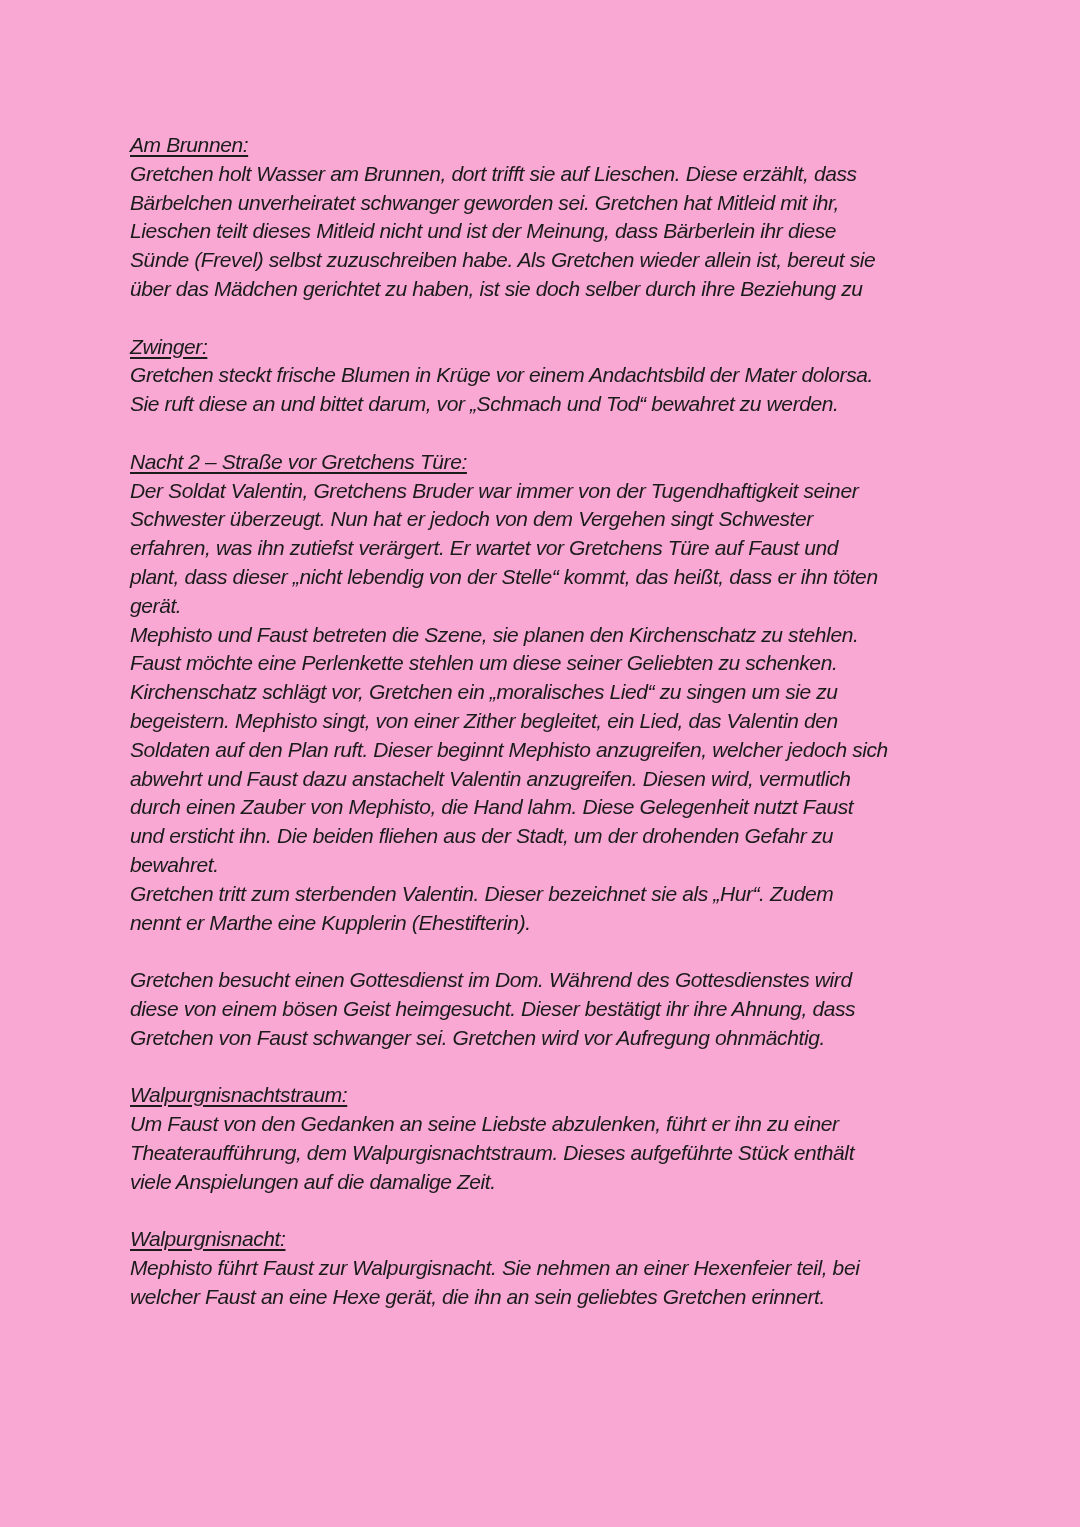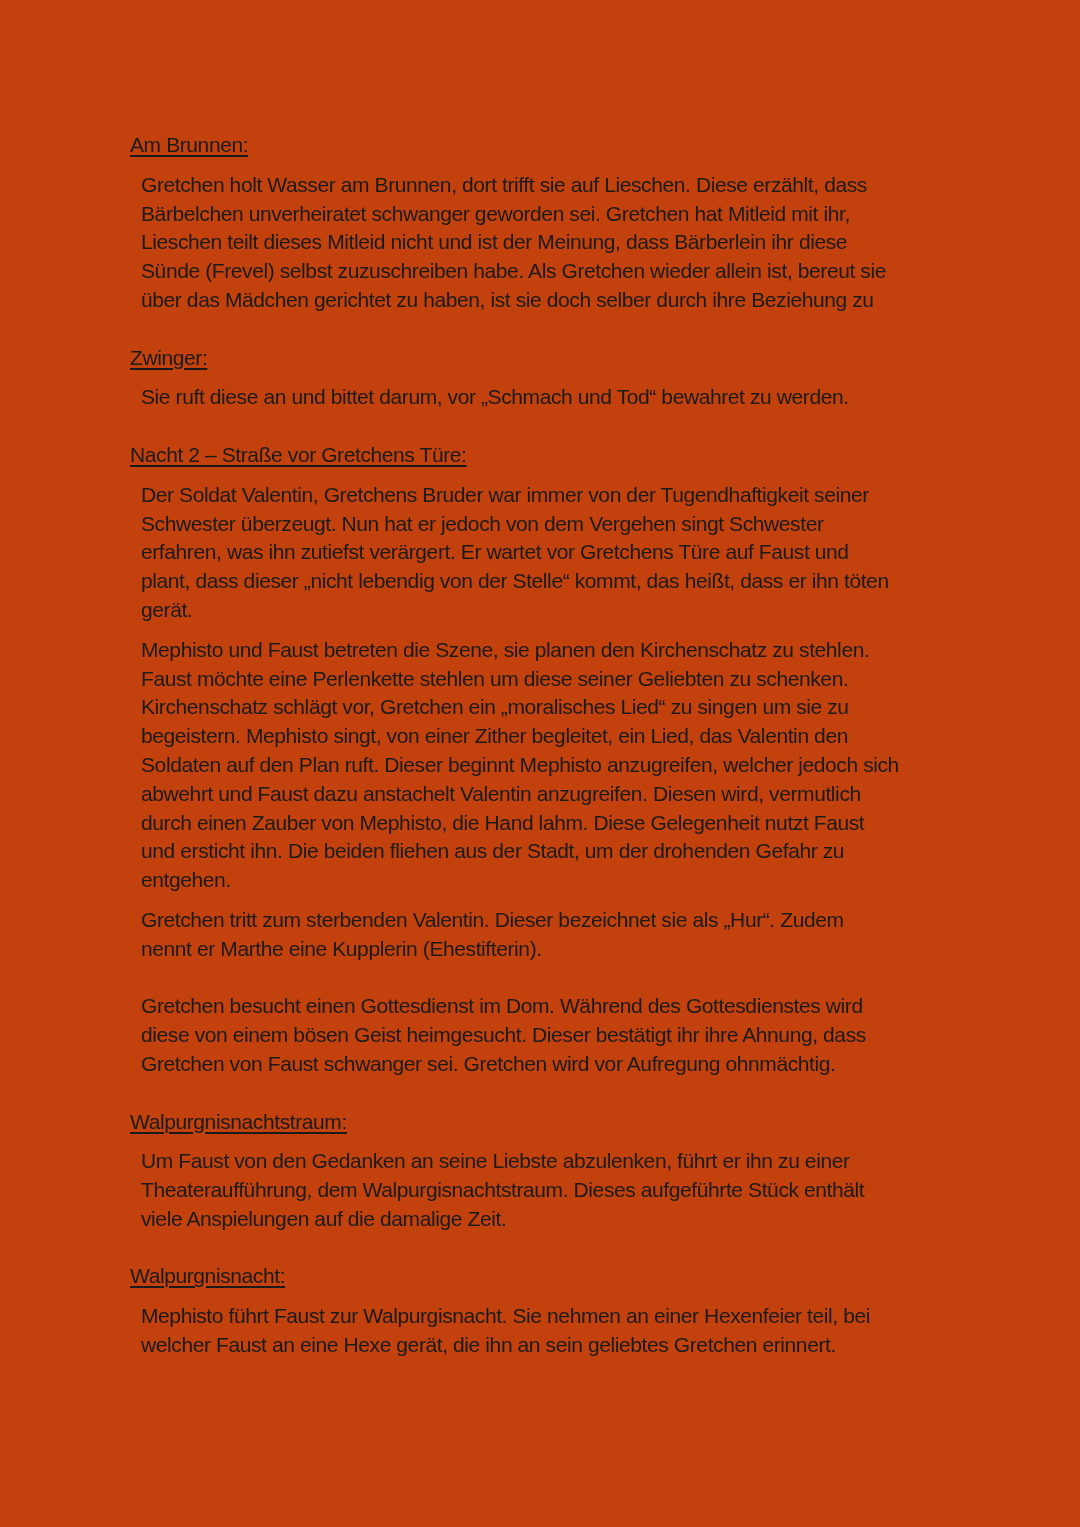--- a/index.html
+++ b/index.html
@@ -30,44 +30,45 @@
   }
   .doc-section:last-child {
     margin-bottom: 0;
   }
   .heading {
     text-decoration: underline;
     text-underline-offset: 3px;
     text-decoration-thickness: 1.5px;
   }
   .paragraph {
-    margin: 11px;
+    margin: 0;
   }
   .line {
     white-space: pre;
   }
 </style>
 </head>
 <body>
 
-<div class="page" style="background: #c2410c;">
+<div class="page" style="background: #f9a8d4; font-style: italic;">
   <div class="content" style="color: rgb(27, 27, 27);">
       <section class="doc-section">
         <div class="heading">Am Brunnen:</div>
         <div class="paragraph">
           <div class="line">Gretchen holt Wasser am Brunnen, dort trifft sie auf Lieschen. Diese erzählt, dass</div>
           <div class="line">Bärbelchen unverheiratet schwanger geworden sei. Gretchen hat Mitleid mit ihr,</div>
           <div class="line">Lieschen teilt dieses Mitleid nicht und ist der Meinung, dass Bärberlein ihr diese</div>
           <div class="line">Sünde (Frevel) selbst zuzuschreiben habe. Als Gretchen wieder allein ist, bereut sie</div>
           <div class="line">über das Mädchen gerichtet zu haben, ist sie doch selber durch ihre Beziehung zu</div>
         </div>
       </section>
       <section class="doc-section">
         <div class="heading">Zwinger:</div>
         <div class="paragraph">
+          <div class="line">Gretchen steckt frische Blumen in Krüge vor einem Andachtsbild der Mater dolorsa.</div>
           <div class="line">Sie ruft diese an und bittet darum, vor „Schmach und Tod“ bewahret zu werden.</div>
         </div>
       </section>
       <section class="doc-section">
         <div class="heading">Nacht 2 – Straße vor Gretchens Türe:</div>
         <div class="paragraph">
           <div class="line">Der Soldat Valentin, Gretchens Bruder war immer von der Tugendhaftigkeit seiner</div>
           <div class="line">Schwester überzeugt. Nun hat er jedoch von dem Vergehen singt Schwester</div>
           <div class="line">erfahren, was ihn zutiefst verärgert. Er wartet vor Gretchens Türe auf Faust und</div>
           <div class="line">plant, dass dieser „nicht lebendig von der Stelle“ kommt, das heißt, dass er ihn töten</div>
@@ -75,21 +76,21 @@
         </div>
         <div class="paragraph">
           <div class="line">Mephisto und Faust betreten die Szene, sie planen den Kirchenschatz zu stehlen.</div>
           <div class="line">Faust möchte eine Perlenkette stehlen um diese seiner Geliebten zu schenken.</div>
           <div class="line">Kirchenschatz schlägt vor, Gretchen ein „moralisches Lied“ zu singen um sie zu</div>
           <div class="line">begeistern. Mephisto singt, von einer Zither begleitet, ein Lied, das Valentin den</div>
           <div class="line">Soldaten auf den Plan ruft. Dieser beginnt Mephisto anzugreifen, welcher jedoch sich</div>
           <div class="line">abwehrt und Faust dazu anstachelt Valentin anzugreifen. Diesen wird, vermutlich</div>
           <div class="line">durch einen Zauber von Mephisto, die Hand lahm. Diese Gelegenheit nutzt Faust</div>
           <div class="line">und ersticht ihn. Die beiden fliehen aus der Stadt, um der drohenden Gefahr zu</div>
-          <div class="line">entgehen.</div>
+          <div class="line">bewahret.</div>
         </div>
         <div class="paragraph">
           <div class="line">Gretchen tritt zum sterbenden Valentin. Dieser bezeichnet sie als „Hur“. Zudem</div>
           <div class="line">nennt er Marthe eine Kupplerin (Ehestifterin).</div>
         </div>
       </section>
       <section class="doc-section">
         <div class="paragraph">
           <div class="line">Gretchen besucht einen Gottesdienst im Dom. Während des Gottesdienstes wird</div>
           <div class="line">diese von einem bösen Geist heimgesucht. Dieser bestätigt ihr ihre Ahnung, dass</div>

